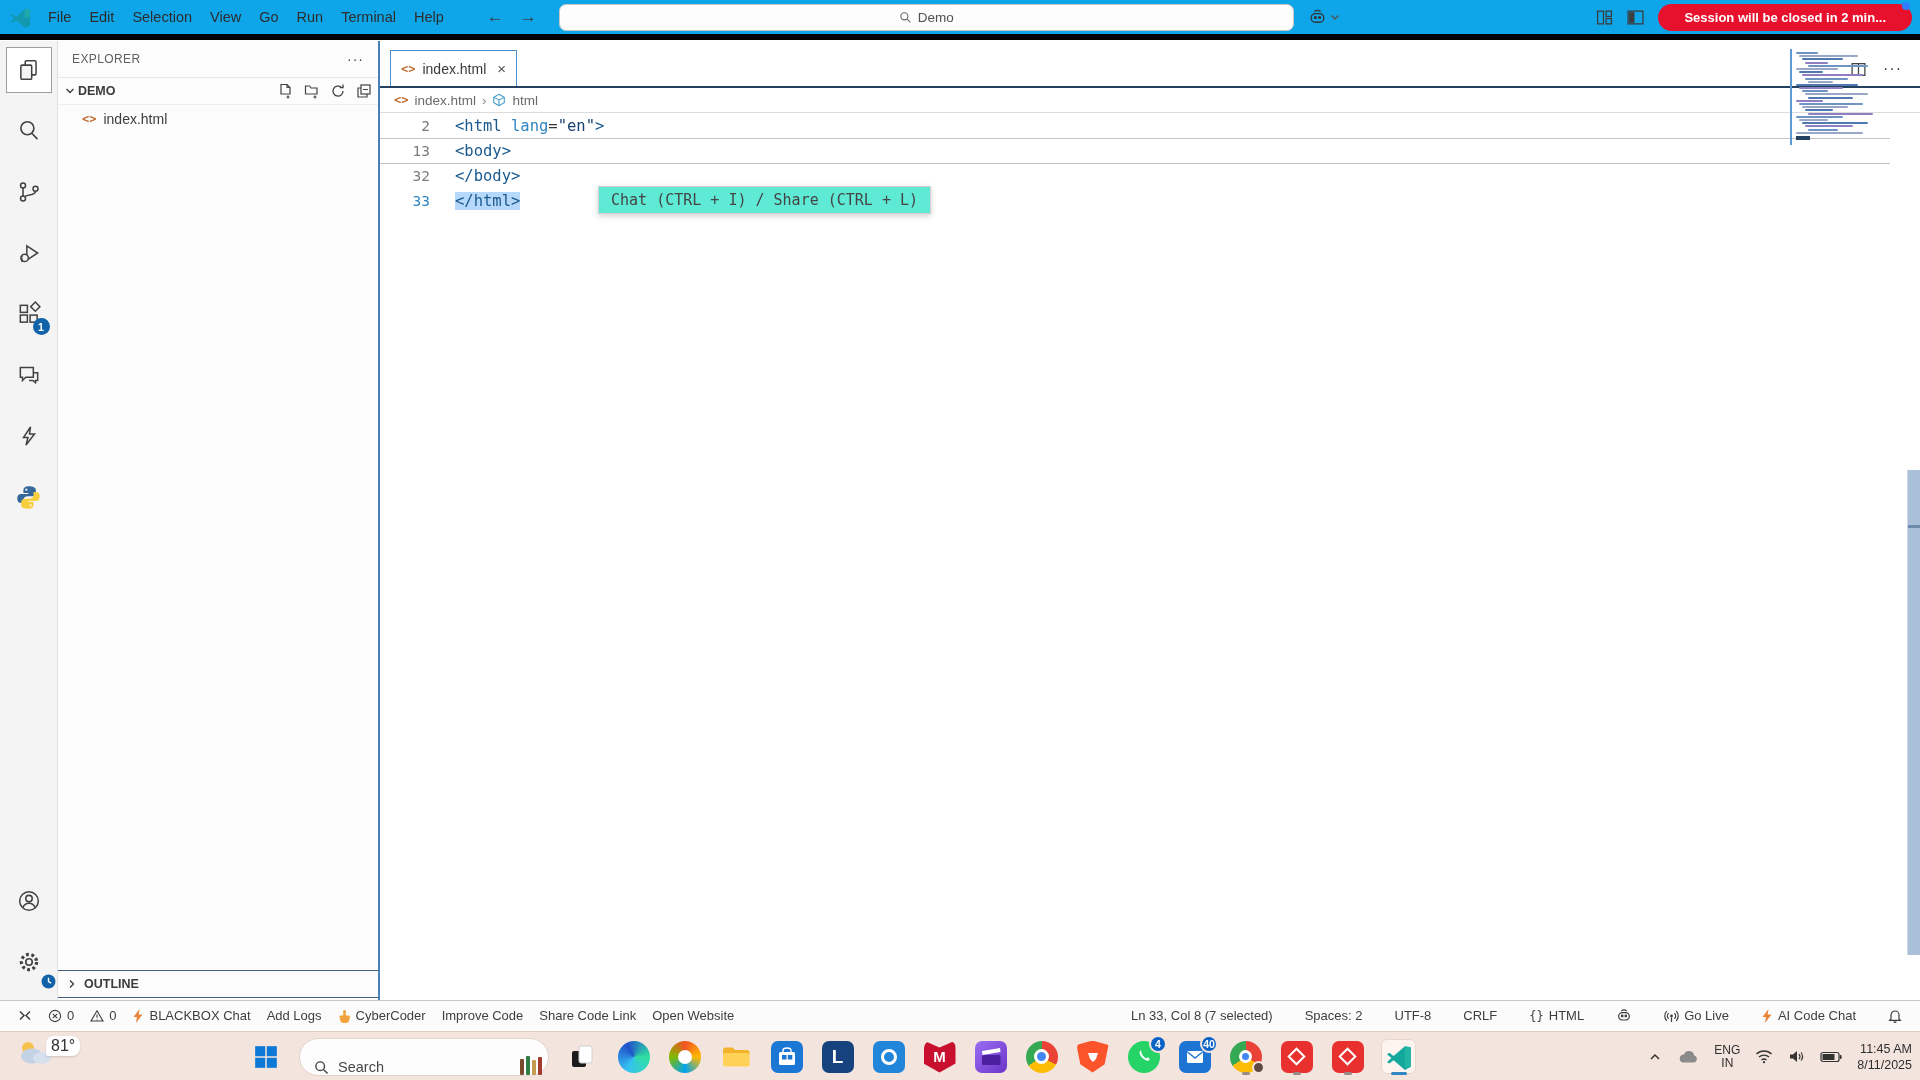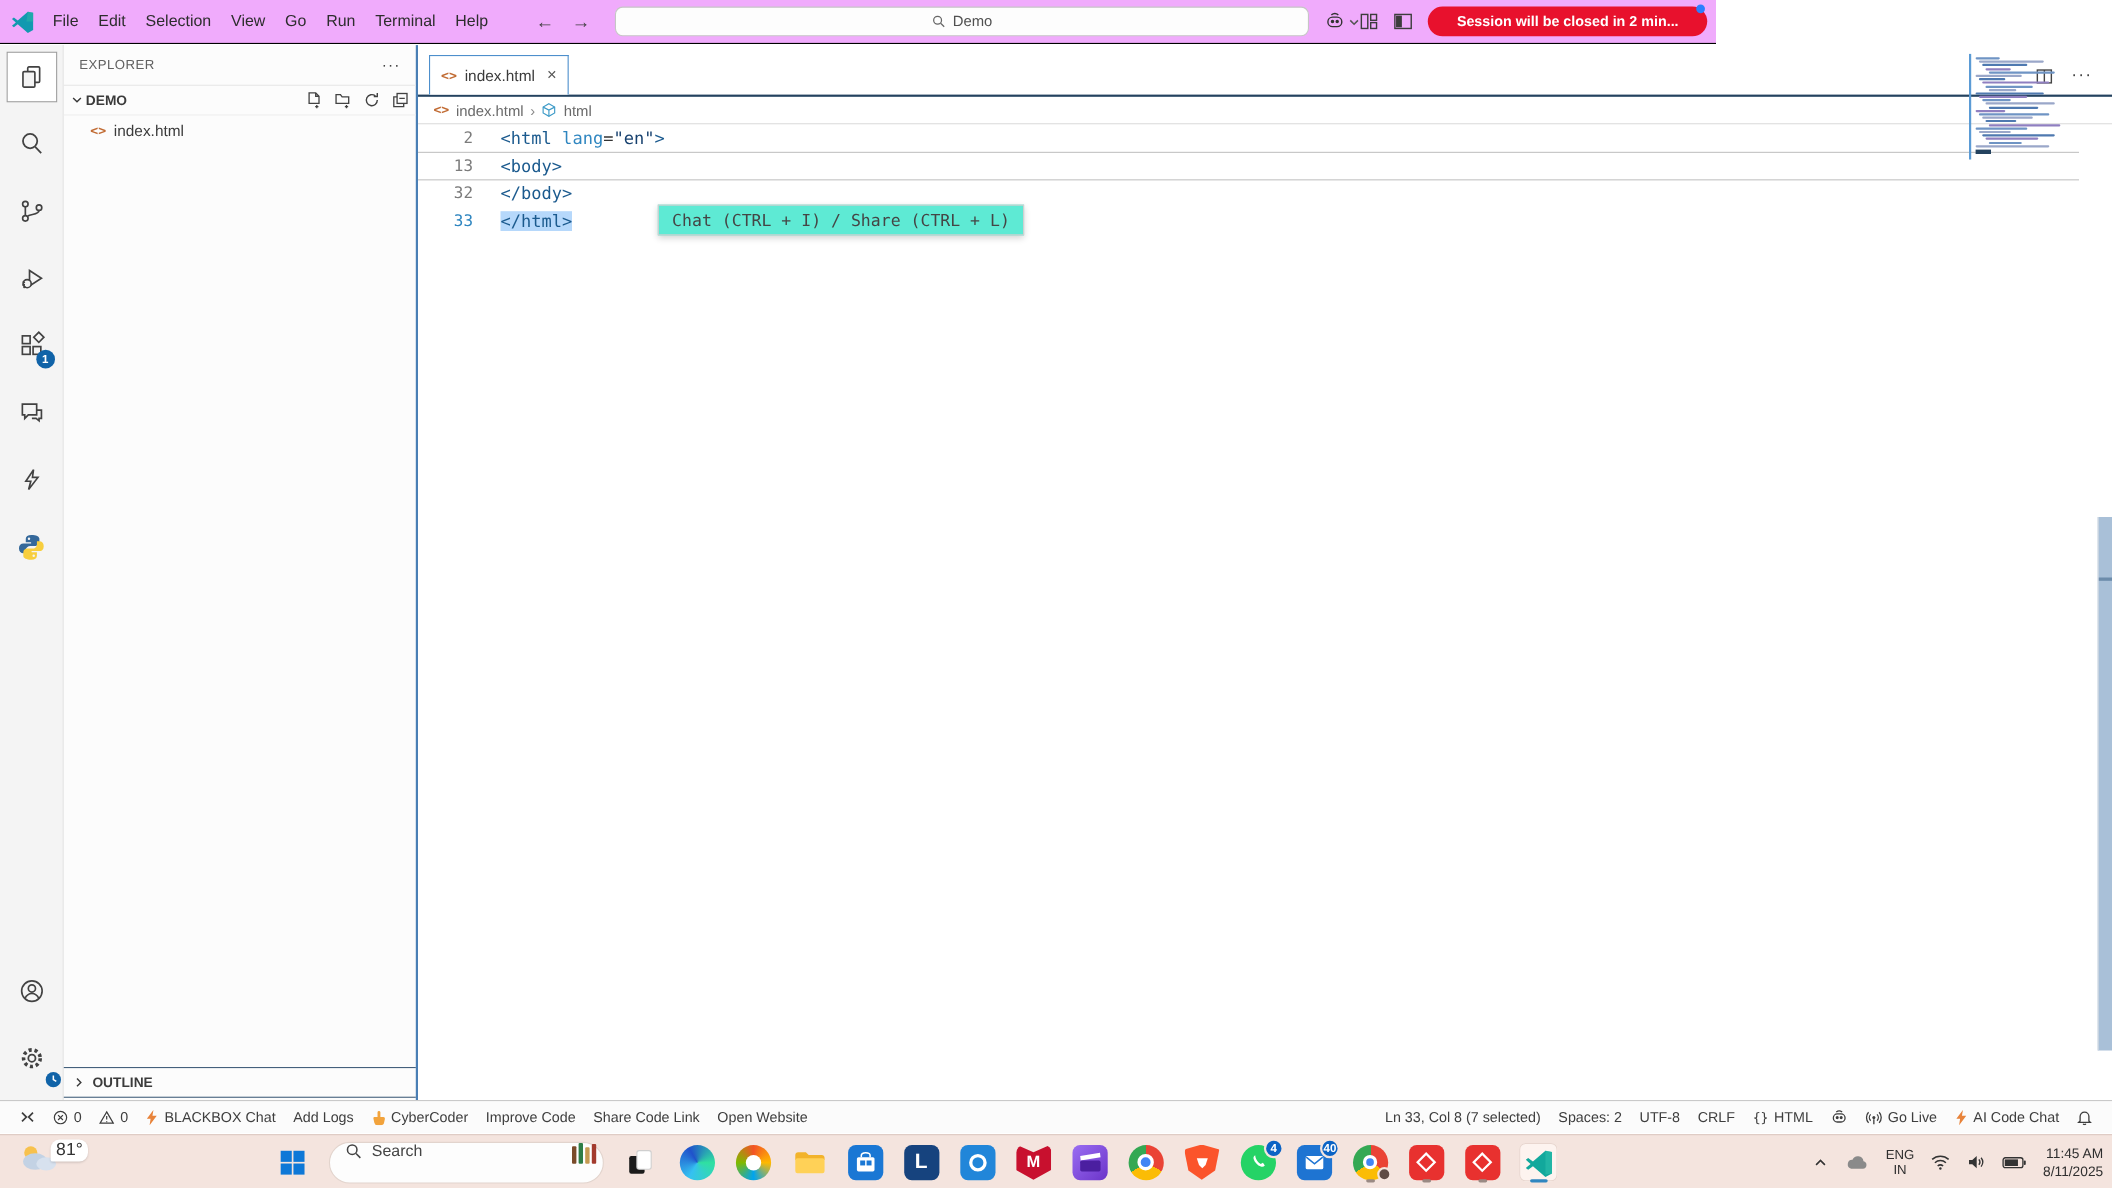--- a/index.html
+++ b/index.html
@@ -1,22 +1,22 @@
 <!DOCTYPE html>
 <html><head>
 <meta charset="utf-8">
 <style>
   * { margin:0; padding:0; box-sizing:border-box; }
   html,body { width:1920px; height:1080px; overflow:hidden; background:#fff;
               font-family:"Liberation Sans", sans-serif; }
   #screen { position:relative; width:1920px; height:1080px; background:#fff; }
 
   
-  #titlebar { position:absolute; top:0; left:0; width:1560px; height:40px;
-    background:#f0abfc; border-bottom:1px solid #000000; display:flex; align-items:center; }
+  #titlebar { position:absolute; top:0; left:0; width:1920px; height:40px;
+    background:#0ea5e9; border-bottom:6px solid #000000; display:flex; align-items:center; }
   #vscode-logo { margin:0 8px 0 10px; display:flex; }
   #menus { display:flex; }
   .menu-item { padding:4px 9px; font-size:14.5px; color:#2d2d2d; border-radius:5px; cursor:default; }
   .nav-arrows { display:flex; gap:16px; margin:0 22px 0 34px; font-size:17px; color:#3c3c3c; }
   #cmdcenter { width:735px; height:27px; border:1px solid #c6c6c6; border-radius:7px;
     background:#fdfdfd; display:flex; align-items:center; justify-content:center; gap:6px;
     color:#515151; font-size:13.5px; }
   #copilot-tb { display:flex; align-items:center; gap:3px; margin-left:14px; color:#555; }
   .layout-icons { display:flex; gap:14px; margin-left:auto; margin-right:14px; }
   #session-pill { position:relative; margin-right:8px; background:#e8112d; color:#fff;
@@ -96,21 +96,21 @@
   
   #right-scrollbar { position:absolute; right:0; top:470px; width:13px; height:485px;
     background:#a9c0d8; border-left:1px solid #cfd8e2; }
   #right-scrollbar .mark { margin-top:55px; height:3px; background:#6d8cab; }
 
   
   #statusbar { position:absolute; left:0; top:1000px; width:1920px; height:30px;
     background:#fbfbfb; border-top:1px solid #c9c9c9; display:flex; align-items:center;
     font-size:13px; color:#3e3e3e; padding:0 10px; }
   .sb-item { display:flex; align-items:center; gap:5px; padding:0 8px; white-space:nowrap; }
-  #status-right { margin-left:auto; display:flex; align-items:center; }
+  #status-right { margin-left:auto; display:flex; align-items:center;gap:16px; }
 
   
   #taskbar { position:absolute; left:0; top:1031px; width:1920px; height:49px;
     background:#f4e4de; border-top:1px solid #ddc9c2; }
   #weather { position:absolute; left:16px; top:4px; display:flex; align-items:flex-start; }
   #weather .temp { background:#fff; border-radius:8px 8px 8px 2px; font-size:16px;
     color:#333; padding:1px 5px; margin-left:-8px; box-shadow:0 1px 2px rgba(0,0,0,.15); }
   #tb-center { position:absolute; left:248px; top:0; height:49px; display:flex;
     align-items:center; gap:16px; }
   .tb-icon { position:relative; width:35px; height:35px; display:flex; align-items:center;
@@ -118,21 +118,21 @@
   .tb-icon .art { width:32px; height:32px; border-radius:7px; display:flex;
     align-items:center; justify-content:center; }
   .tb-badge { position:absolute; top:-4px; right:-6px; min-width:18px; height:18px;
     border-radius:9px; background:#0b63c5; color:#fff; font-size:10.5px; font-weight:bold;
     display:flex; align-items:center; justify-content:center; border:2px solid #f4e4de; }
   .run-dash { position:absolute; bottom:-1px; left:50%; transform:translateX(-50%);
     width:8px; height:3px; border-radius:2px; background:#9a8a84; }
   .tb-icon.active-app { background:#fdf3ef; box-shadow:inset 0 0 0 1px #e8d6cf; }
   .tb-icon.active-app .run-dash { width:16px; background:#2f86c0; }
   #search-pill { height:38px; width:250px; background:#fdfdfd; border:1px solid #e2d4cd;
-    border-radius:19px; display:flex; align-items:flex-start; gap:9px; padding:0 6px 0 14px;
+    border-radius:19px; display:flex; align-items:flex-end; gap:9px; padding:0 6px 0 14px;
     font-size:14.5px; color:#454545; }
   #search-pill .art-right { margin-left:auto; display:flex; gap:2px; align-items:flex-end; }
   .book { width:4px; border-radius:1px; }
   #tray { position:absolute; right:8px; top:0; height:49px; display:flex; align-items:center;
     gap:15px; color:#2f2f2f; }
   #tray .lang { font-size:12px; line-height:13px; text-align:center; }
   #tray .clock { font-size:12.5px; line-height:16px; text-align:right; }
 
   svg { display:block; }
 </style>

